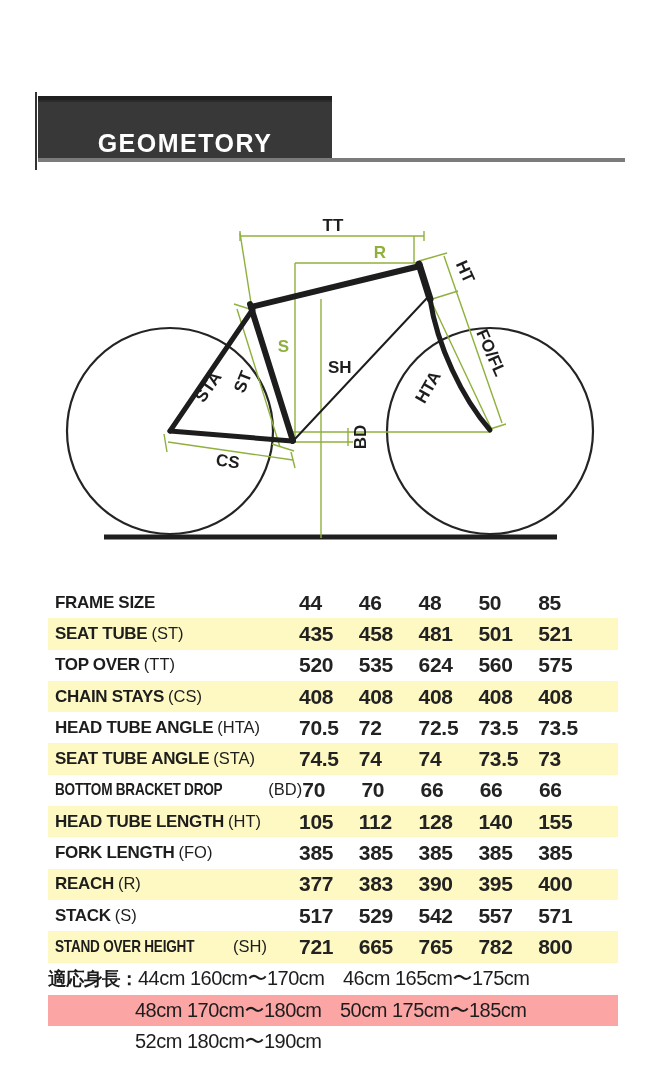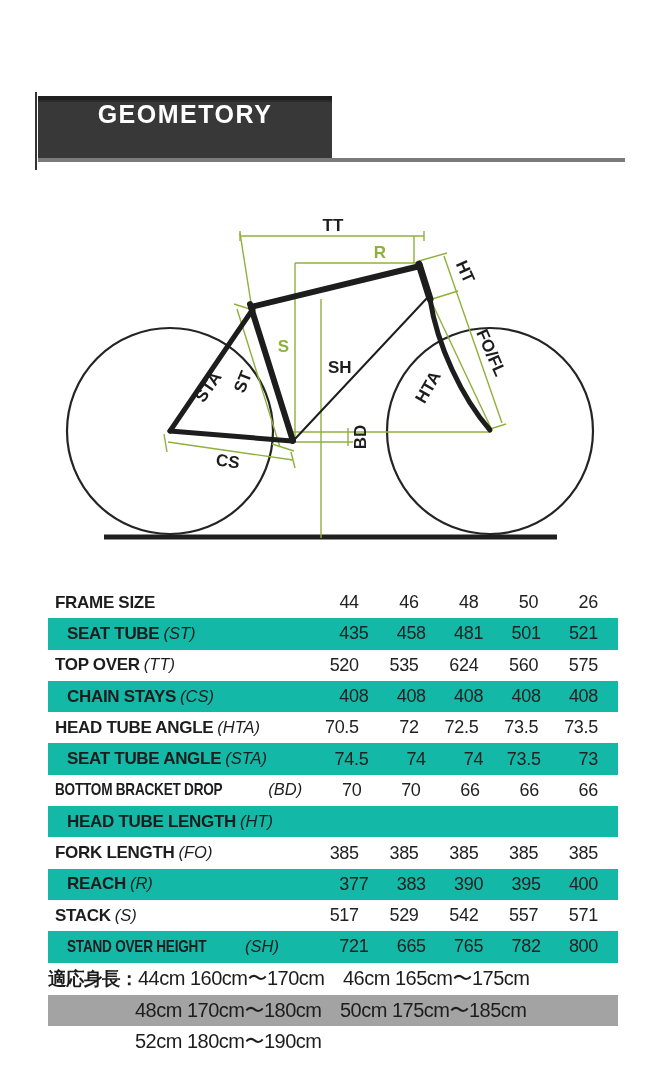--- a/index.html
+++ b/index.html
@@ -2,45 +2,45 @@
 <html><head>
 <meta charset="utf-8">
 <style>
   html,body{margin:0;padding:0;background:#fff;}
   #page{position:relative;width:661px;height:1080px;background:#fff;overflow:hidden;
         font-family:"Liberation Sans",sans-serif;color:#1d1d1d;}
 
   
   .banner-edge{position:absolute;left:35px;top:92px;width:2px;height:78px;background:#333;}
   .banner{position:absolute;left:38px;top:96px;width:294px;height:62px;background:#383838;
-          border-top:4px solid #1f1f1f;box-sizing:border-box;display:flex;align-items:flex-start;justify-content:center;
+          border-top:4px solid #1f1f1f;box-sizing:border-box;display:flex;align-items:flex-end;justify-content:center;
           box-shadow:inset 0 2px 0 #2b2b2b;}
   .banner span{color:#fff;font-weight:bold;font-size:25px;letter-spacing:1.5px;}
   .banner-shadow{position:absolute;left:38px;top:158px;width:587px;height:4px;background:#7b7b7b;}
 
   
   .diagram{position:absolute;left:0;top:190px;width:661px;height:380px;}
   .dimtext{font-family:"Liberation Sans",sans-serif;font-weight:bold;font-size:17px;fill:#1d1d1d;}
   .dimtext.green{fill:#8fb03d;}
 
   
   .geo-table{position:absolute;left:48px;top:587px;width:570px;}
   .trow{display:flex;align-items:center;height:31.3px;font-size:17px;}
-  .trow.alt{background:#14b8a6;padding-left:12px;}
+  .trow.alt{background:#fef9c3;}
   .tlabel{flex:0 0 244px;padding-left:7px;white-space:nowrap;display:flex;align-items:flex-start;}
   .lname{font-weight:bold;letter-spacing:-0.3px;}
   .lname.cond{display:inline-block;transform:scaleX(0.8);transform-origin:0 60%;}
-  .lcode{font-weight:normal;margin-left:4px;font-size:16.5px;font-style:italic;}
+  .lcode{font-weight:normal;margin-left:4px;font-size:16.5px;}
   .tvals{flex:1;display:flex;padding-right:20px;}
-  .tcell{flex:1;text-align:right;font-size:18px;font-weight:normal;letter-spacing:-0.3px;color:#222;}
+  .tcell{flex:1;text-align:left;font-size:21px;font-weight:bold;letter-spacing:-0.3px;color:#222;}
 
   
   .fit-note{position:absolute;left:48px;top:963px;width:570px;}
   .fit-line{display:flex;align-items:center;height:31.5px;font-size:20px;white-space:nowrap;}
-  .fit-line.alt{background:#a3a3a3;}
+  .fit-line.alt{background:#fca5a5;}
   .fit-label{flex:0 0 87px;font-weight:bold;font-size:18.5px;letter-spacing:-0.5px;}
   .fit-col1{flex:0 0 205px;letter-spacing:-0.5px;}
   .fit-col2{flex:1;letter-spacing:-0.5px;}
 </style>
 </head>
 <body>
 
 <div id="page">
 
   <div class="banner-edge"></div>
@@ -107,21 +107,21 @@
   <div class="geo-table">
       <div class="trow">
         <div class="tlabel">
           <span class="lname">FRAME SIZE</span>
         </div>
         <div class="tvals">
           <div class="tcell">44</div>
           <div class="tcell">46</div>
           <div class="tcell">48</div>
           <div class="tcell">50</div>
-          <div class="tcell">26</div>
+          <div class="tcell">85</div>
         </div>
       </div>
       <div class="trow alt">
         <div class="tlabel">
           <span class="lname">SEAT TUBE</span>
           <span class="lcode">(ST)</span>
         </div>
         <div class="tvals">
           <div class="tcell">435</div>
           <div class="tcell">458</div>
@@ -193,20 +193,27 @@
           <div class="tcell">66</div>
           <div class="tcell">66</div>
           <div class="tcell">66</div>
         </div>
       </div>
       <div class="trow alt">
         <div class="tlabel">
           <span class="lname">HEAD TUBE LENGTH</span>
           <span class="lcode">(HT)</span>
         </div>
+        <div class="tvals">
+          <div class="tcell">105</div>
+          <div class="tcell">112</div>
+          <div class="tcell">128</div>
+          <div class="tcell">140</div>
+          <div class="tcell">155</div>
+        </div>
       </div>
       <div class="trow">
         <div class="tlabel">
           <span class="lname">FORK LENGTH</span>
           <span class="lcode">(FO)</span>
         </div>
         <div class="tvals">
           <div class="tcell">385</div>
           <div class="tcell">385</div>
           <div class="tcell">385</div>

